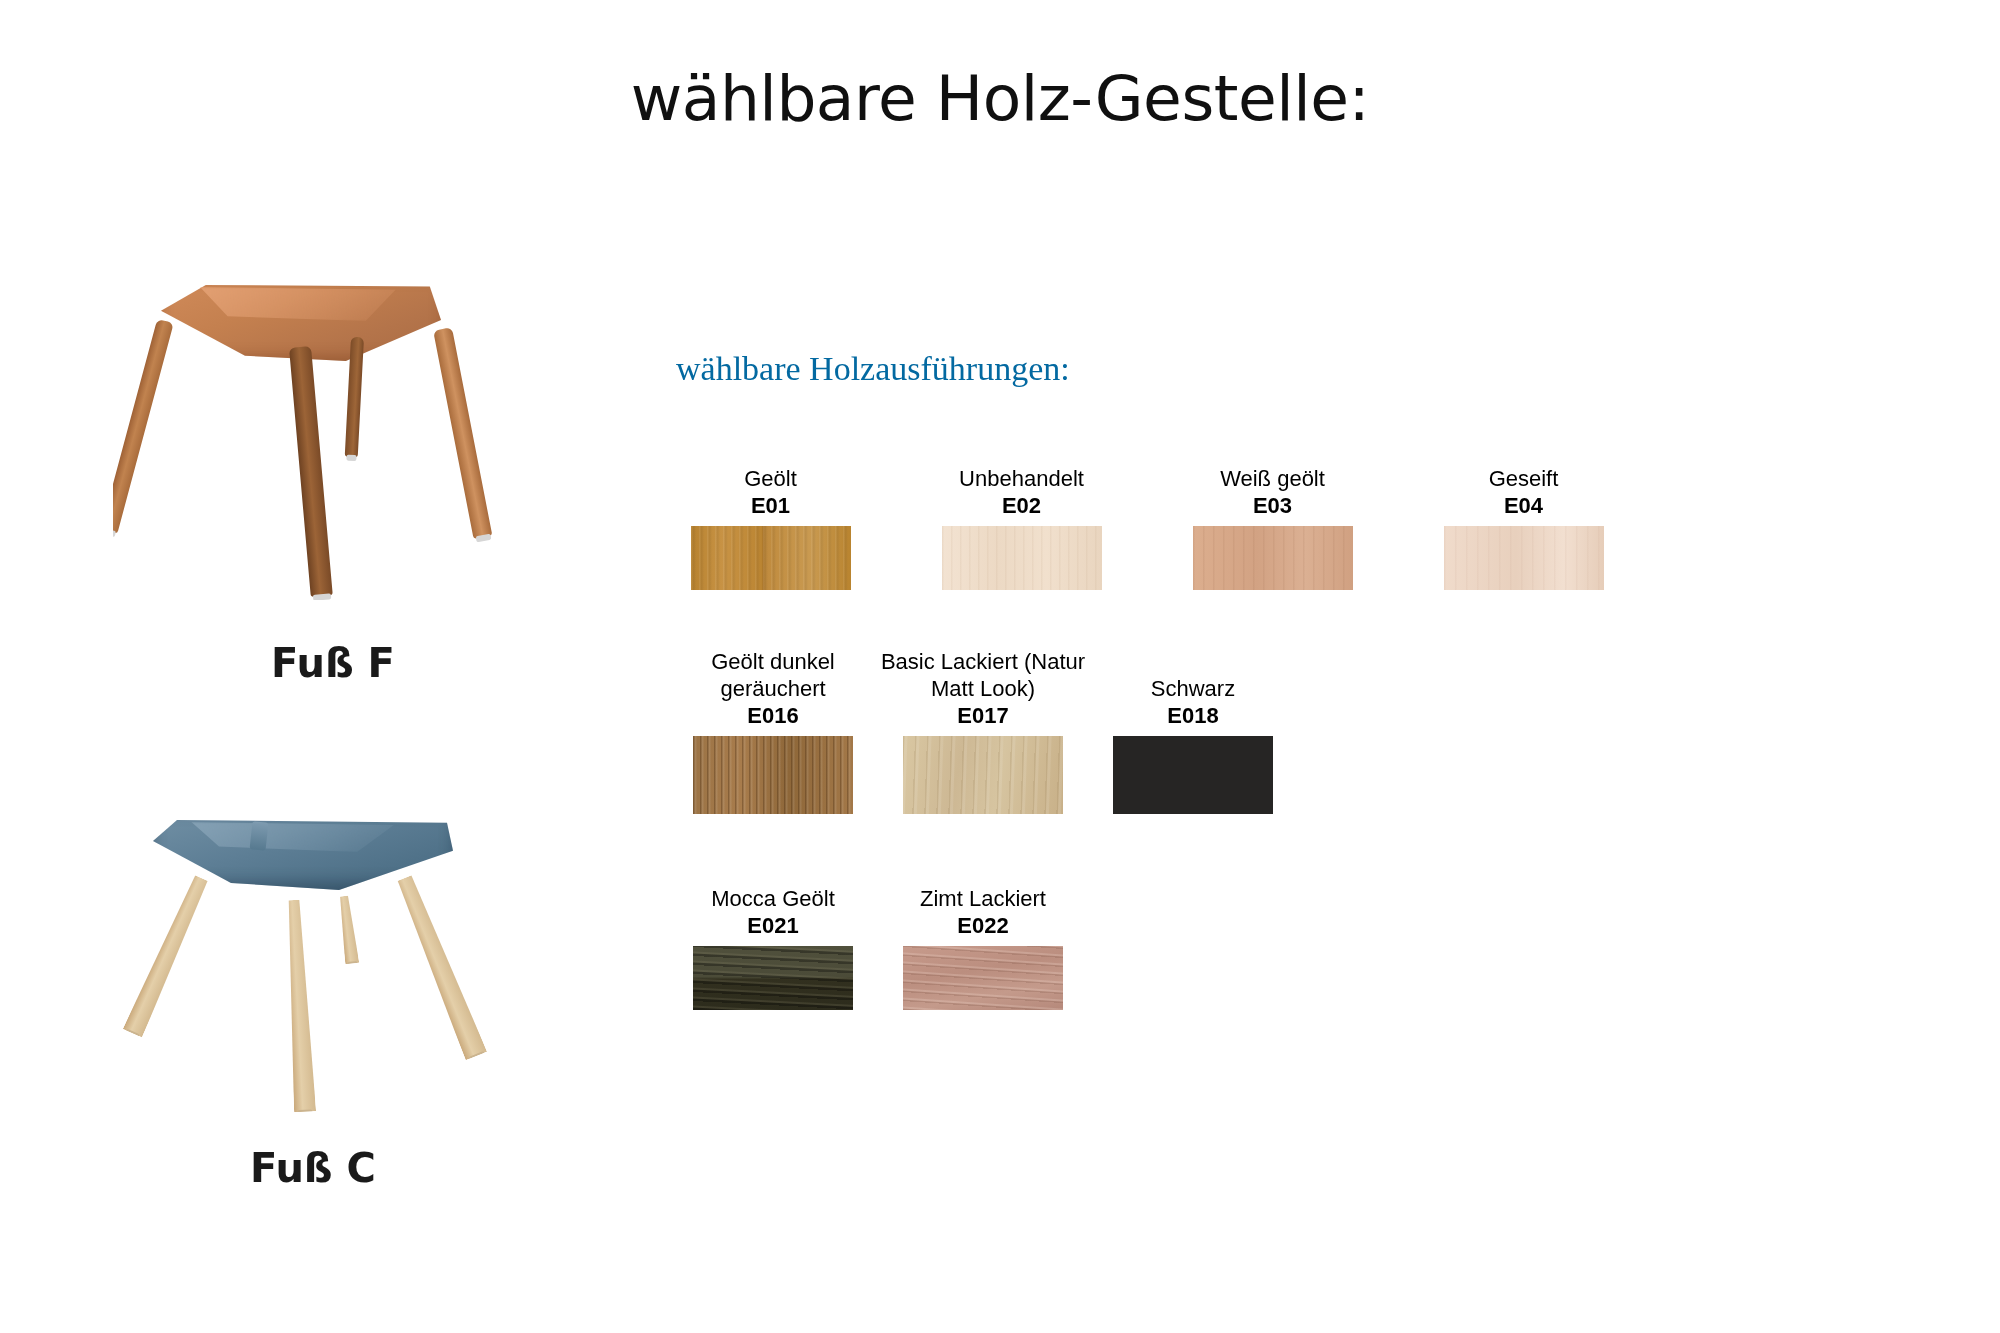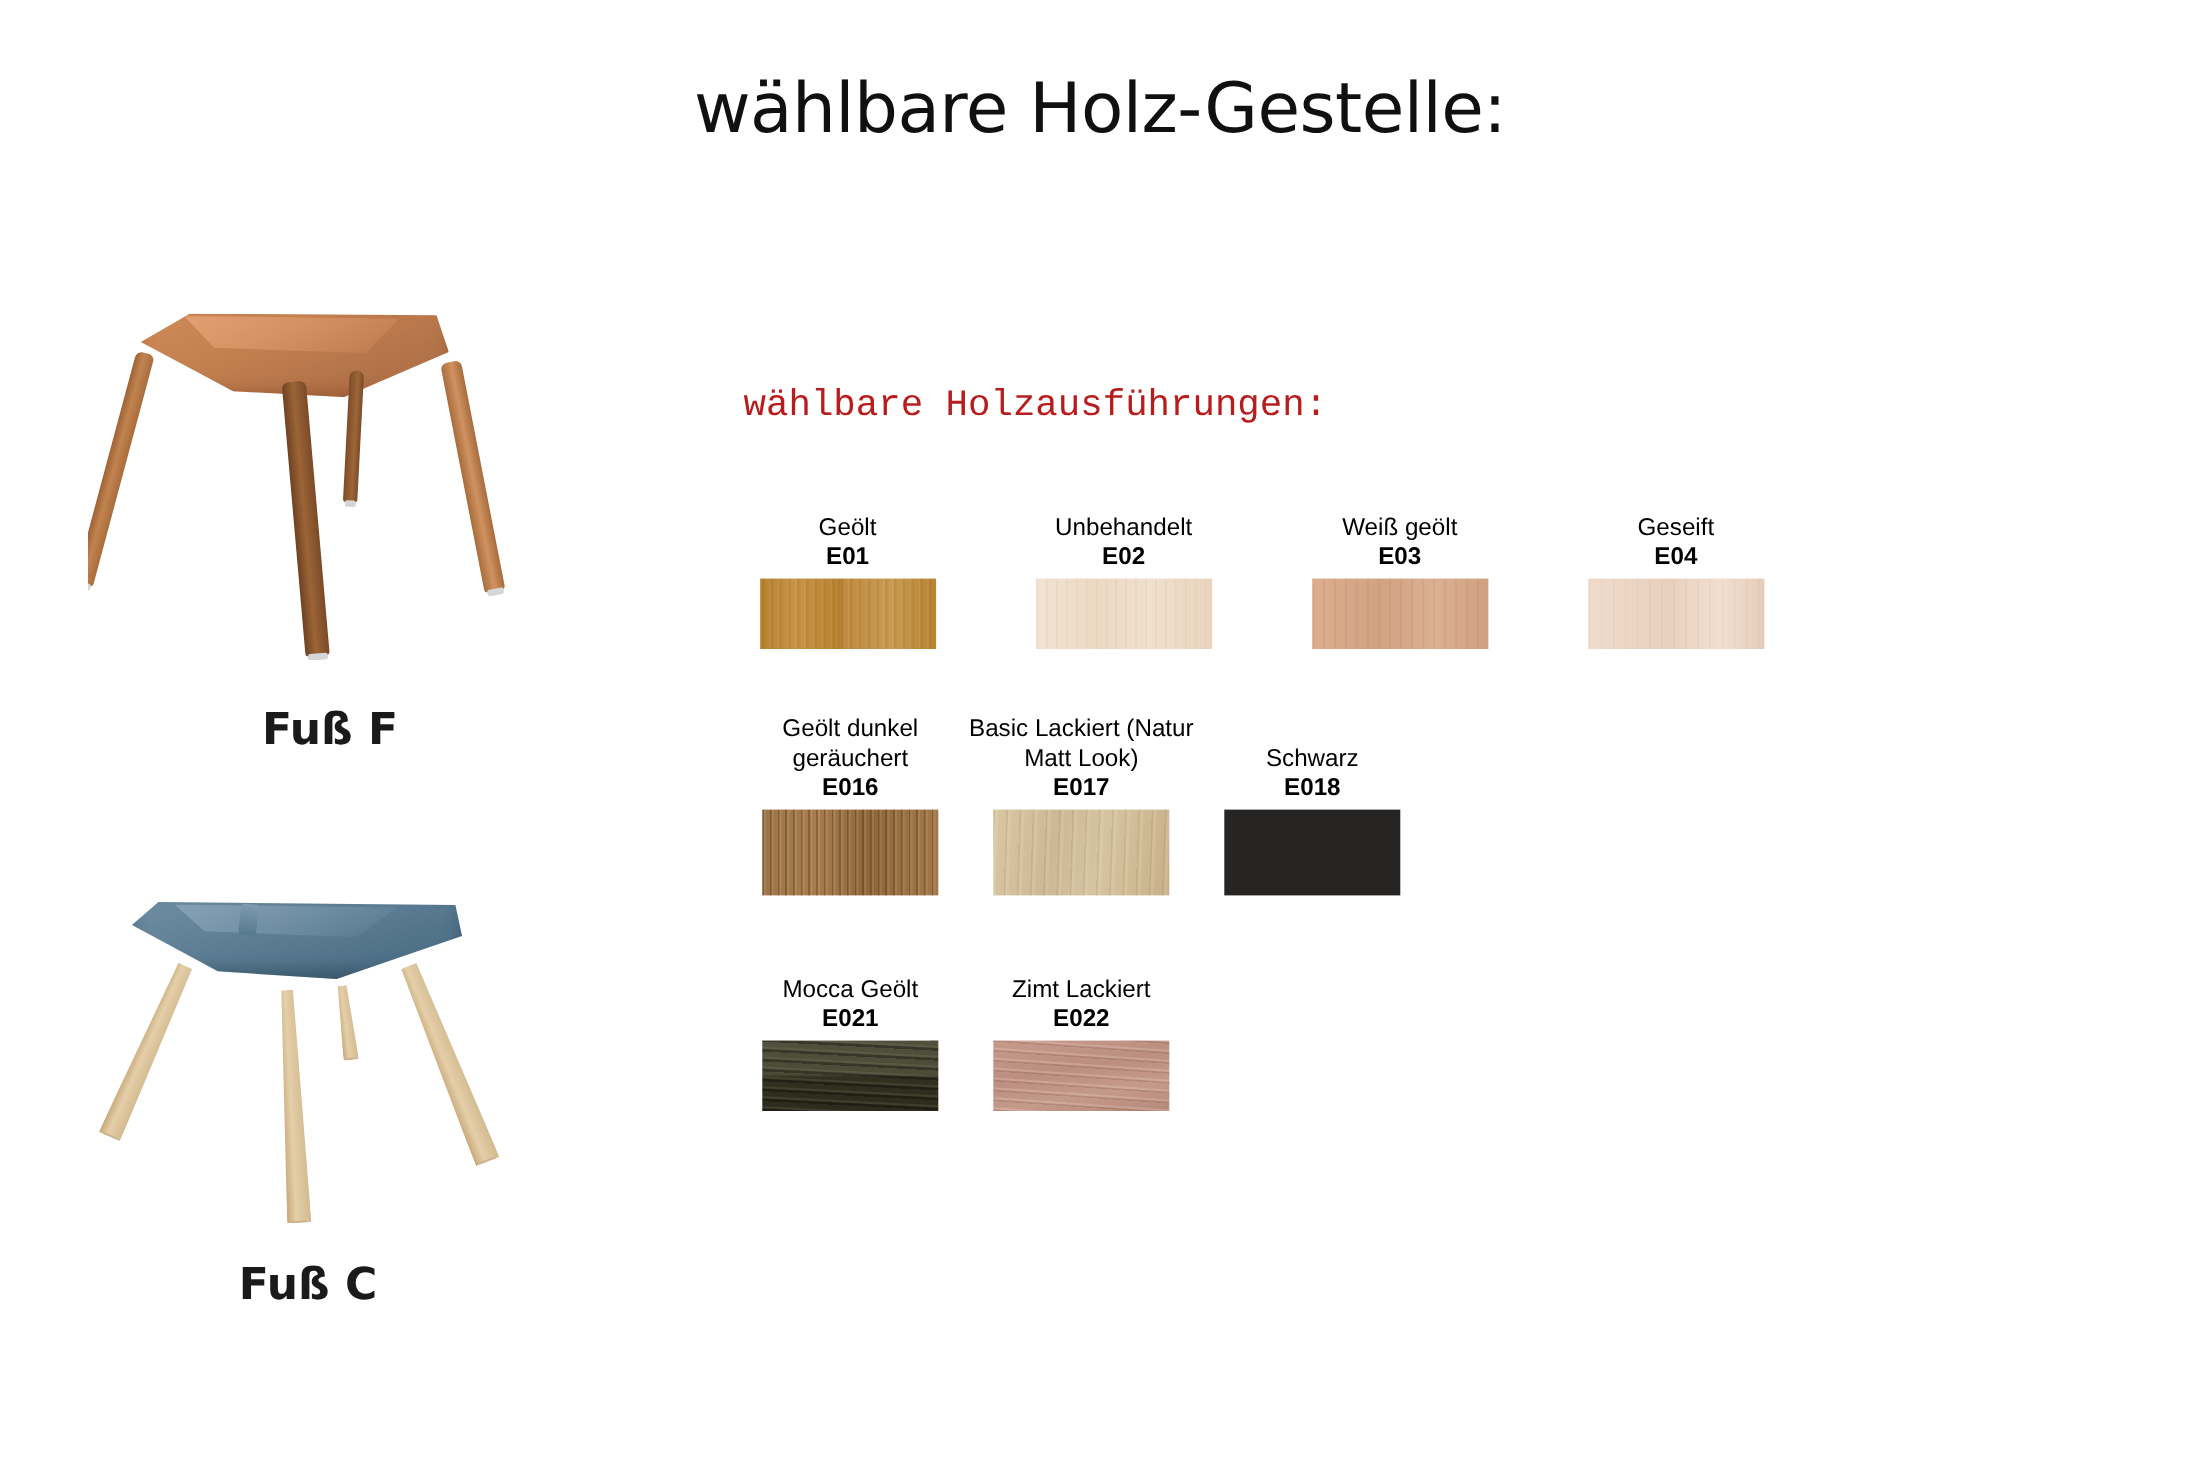--- a/index.html
+++ b/index.html
@@ -10,20 +10,21 @@
     background: #ffffff;
     font-family: "Liberation Sans", sans-serif;
     overflow: hidden;
   }
 
   #page {
     position: relative;
     width: 2000px;
     height: 1333px;
     background: #ffffff;
+    padding-left: 33px;
   }
 
   
   #page-title {
     position: absolute;
     left: 0;
     top: 62px;
     width: 2000px;
     text-align: center;
     font-family: "DejaVu Sans", sans-serif;
@@ -182,24 +183,24 @@
     width: 14px; height: 68px;
     transform: rotate(-7deg);
     clip-path: polygon(22% 0%, 78% 0%, 100% 100%, 0% 100%);
   }
 
   
   #subtitle {
     position: absolute;
     left: 676px;
     top: 350px;
-    font-family: Liberation Mono, monospace;
+    font-family: Liberation Serif, serif;
     font-size: 34px;
     font-weight: 400;
-    color: #b91c1c;
+    color: #0369a1;
     white-space: nowrap;
   }
 
   #swatch-grid {
     position: absolute;
     left: 668px;
     top: 465px;
     width: 840px;
   }
 

